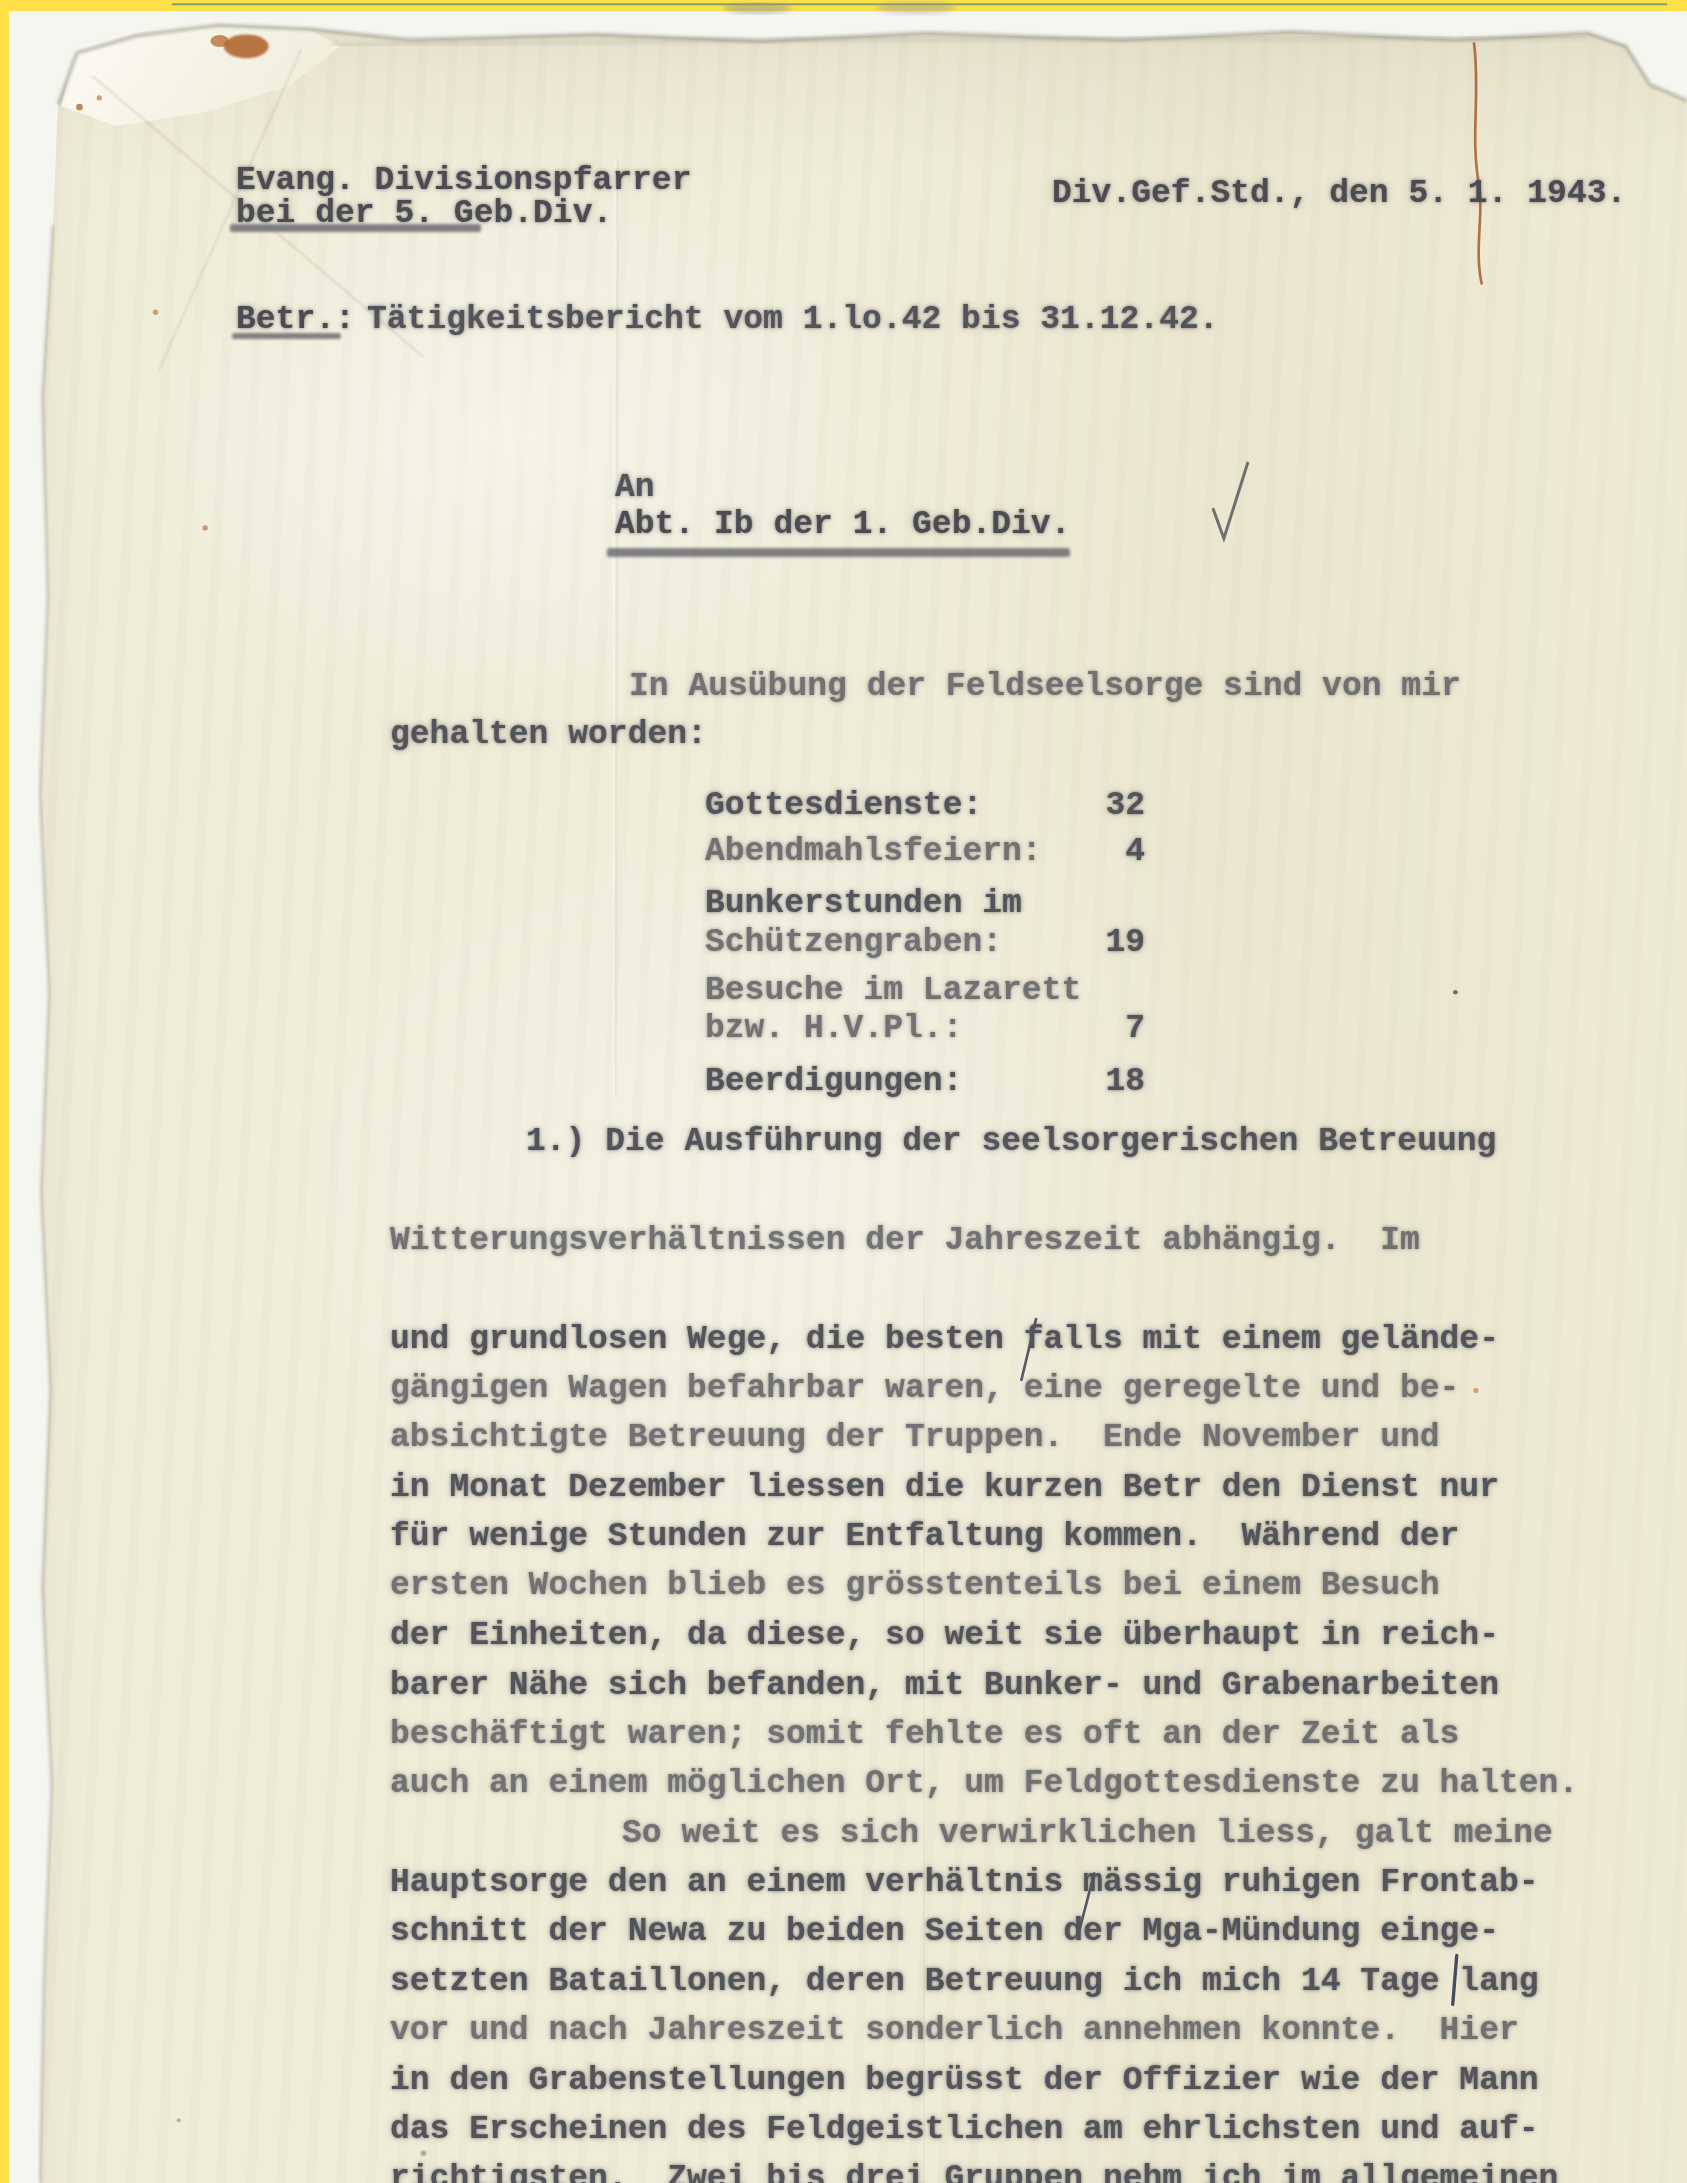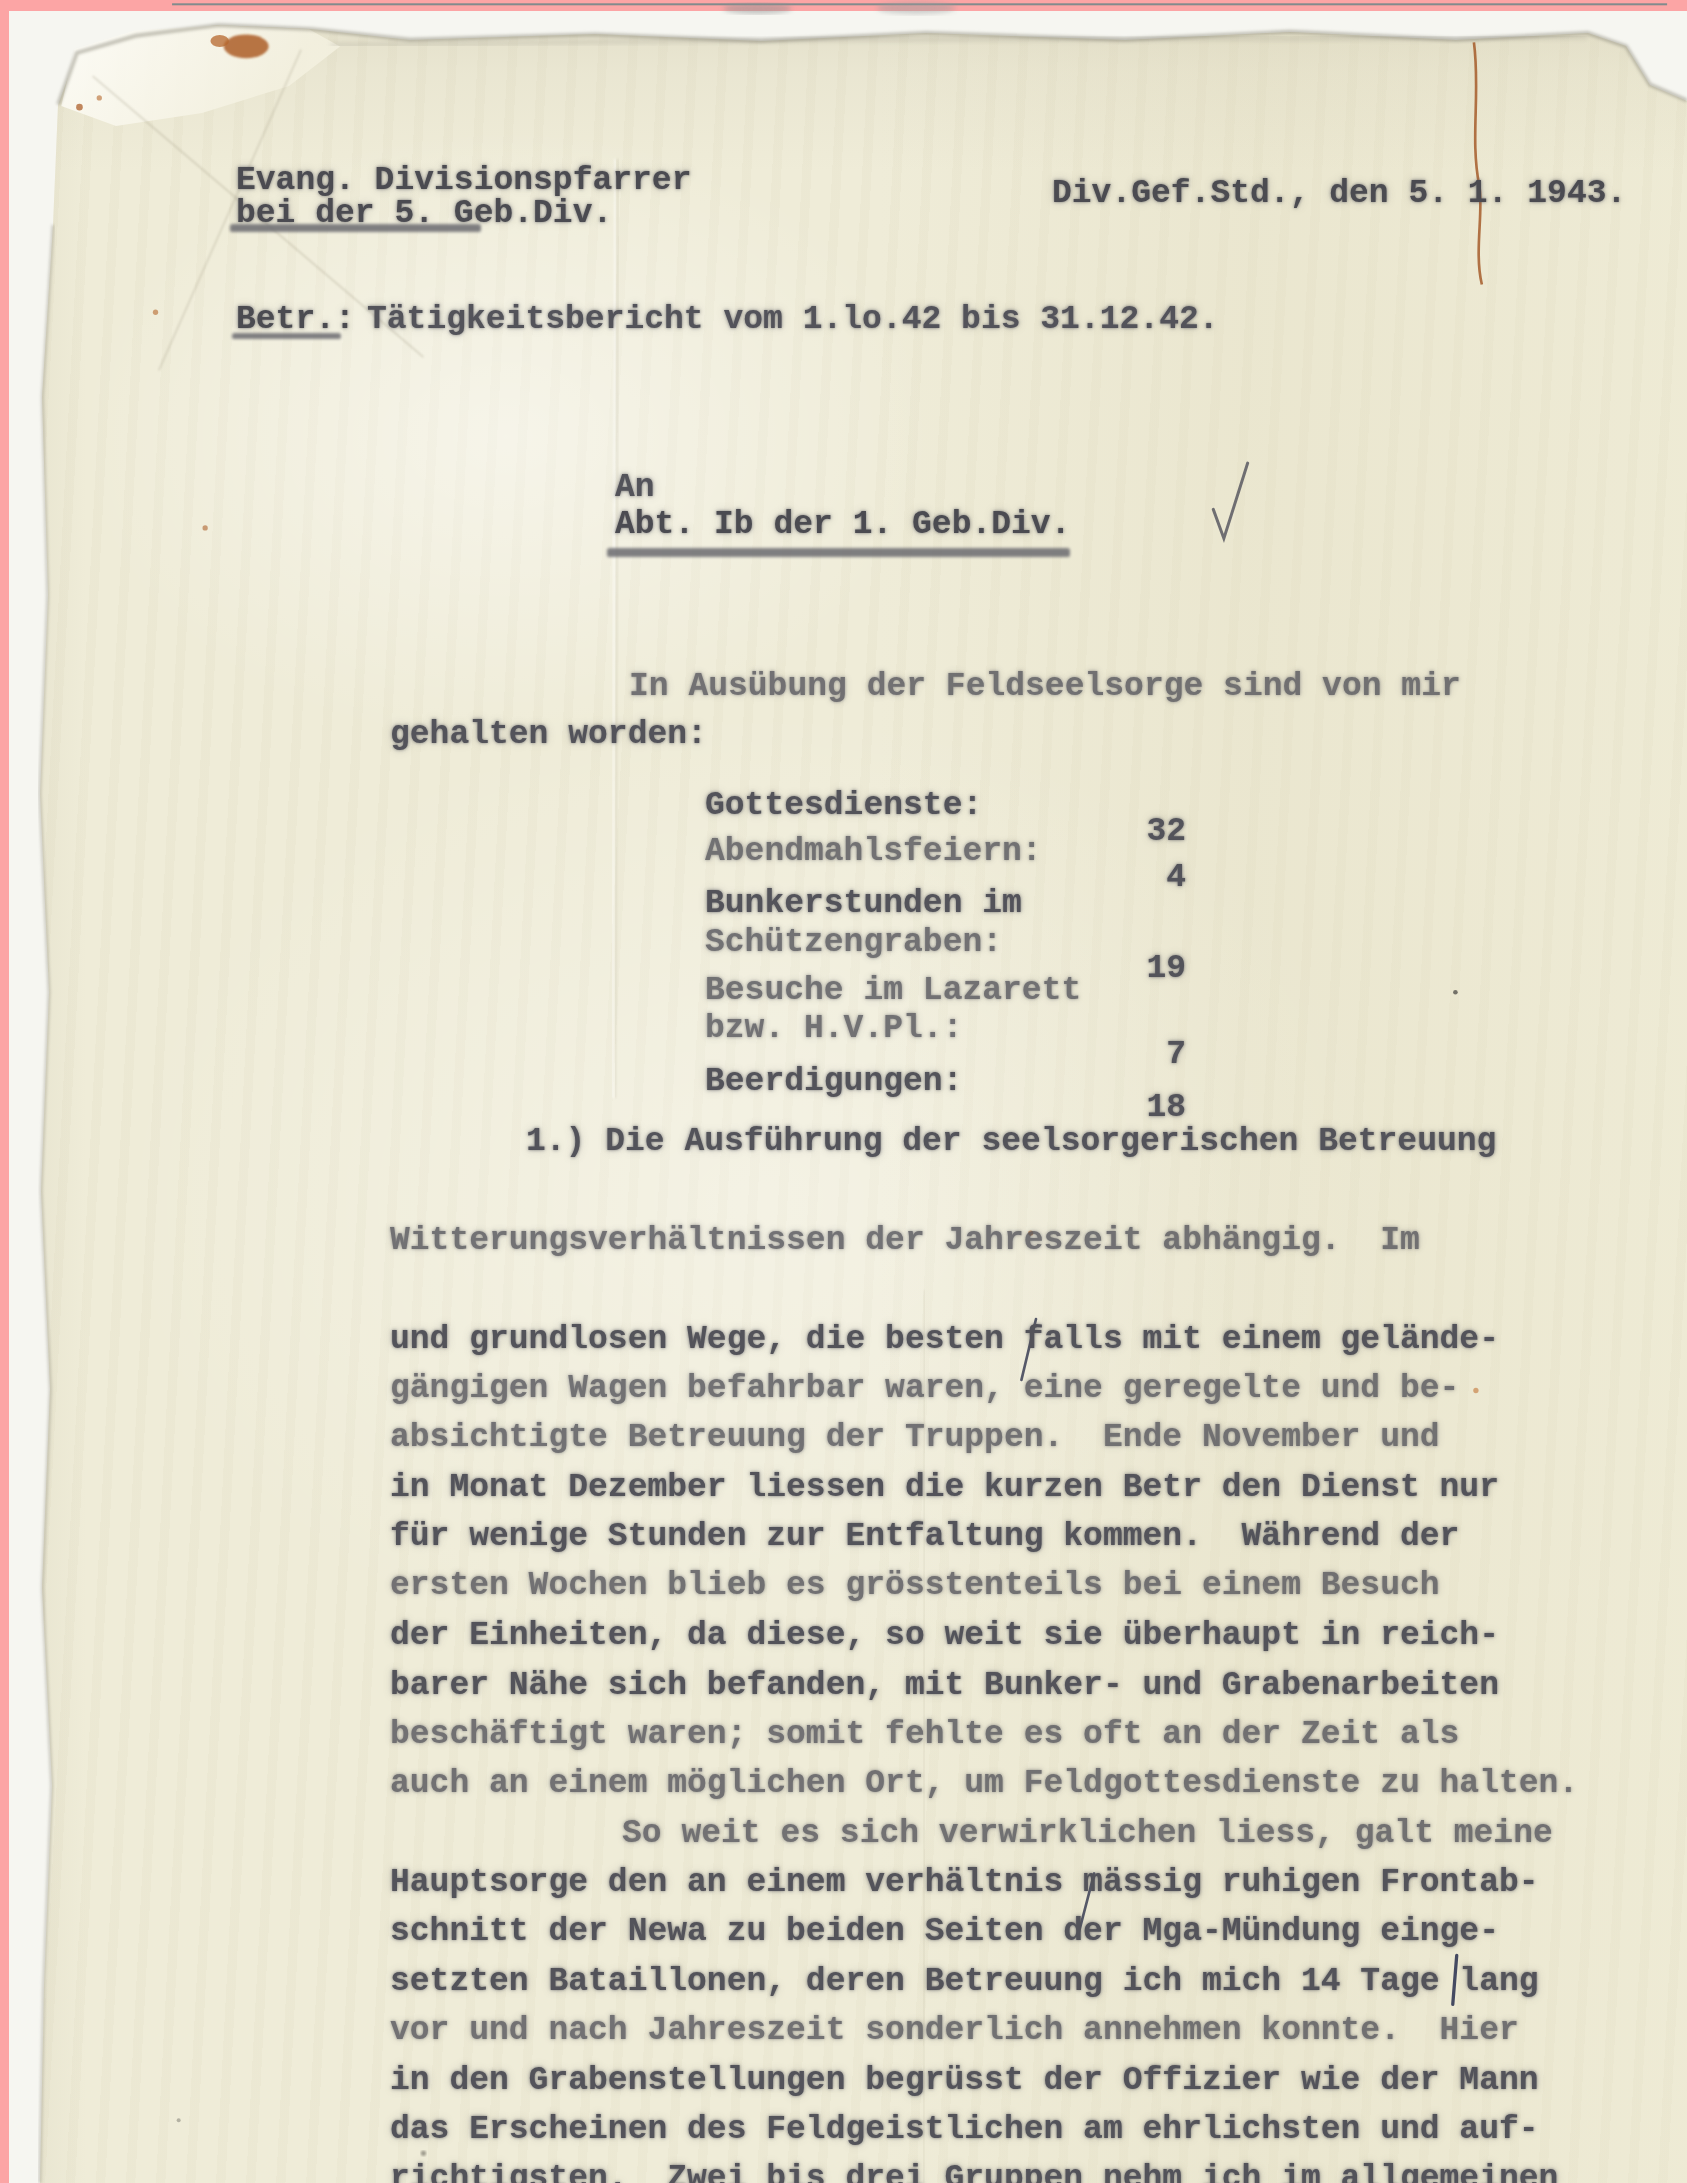--- a/index.html
+++ b/index.html
@@ -1,16 +1,16 @@
 <!DOCTYPE html>
 <html style="font-size:10.6px"><head>
 <meta charset="utf-8">
 <style>
   html,body{margin:0;padding:0;background:#0d0d0d;}
-  .page{position:relative;width:1687px;height:2183px;background:#fca5a5;overflow:hidden;
+  .page{position:relative;width:1687px;height:2183px;background:#fde047;overflow:hidden;
         font-family:"Liberation Mono","DejaVu Sans Mono",monospace;}
   
   .glare{position:absolute;left:9.3px;top:10.6px;width:1678px;height:2173px;background:#f6f6f1;z-index:1;}
   
   .paper{position:absolute;left:0;top:0;width:1687px;height:2183px;z-index:2;
     clip-path:polygon(58px 105px,77px 53px,136px 36px,218px 25px,311px 29px,410px 40px,595px 34px,
       761px 41px,926px 33px,1125px 40px,1290px 32px,1456px 40px,1588px 33px,1626px 46px,1650px 85px,
       1687px 101px,1687px 2183px,40px 2183px,44px 1985px,52px 1786px,42px 1588px,50px 1389px,41px 1191px,
       49px 992px,40px 794px,48px 595px,42px 397px,53px 225px);
     background-color:#efecd8;
@@ -27,21 +27,21 @@
     background:linear-gradient(130deg,#fdfcf6 10%,#f3f0df 70%);}
   .marks{position:absolute;left:0;top:0;z-index:4;pointer-events:none;}
   
   .txt{position:absolute;left:0;top:0;width:1687px;height:2183px;z-index:5;}
   .tw{position:absolute;font-size:33px;line-height:1;font-weight:bold;letter-spacing:0;
       color:#53535a;white-space:pre;
       text-shadow:0 0 3.3px rgba(83,83,90,.78),0 0 9.3px rgba(83,83,90,.22);
       filter:blur(0.5px);}
   .d2{opacity:.8;filter:blur(0.7px);}
   .dark{color:#4b4b51;}
-  .statv{left:1067px;width:119px;text-align:right;margin-top:26px;}
+  .statv{left:1026px;width:119px;text-align:right;}
   .smudge{position:absolute;background:#6b6b70;filter:blur(1.7px);opacity:.85;border-radius:2.6px;z-index:5;}
 </style>
 </head>
 <body>
 
 <div class="page">
 
   <div class="glare"></div>
 
   <div class="paper"></div>

